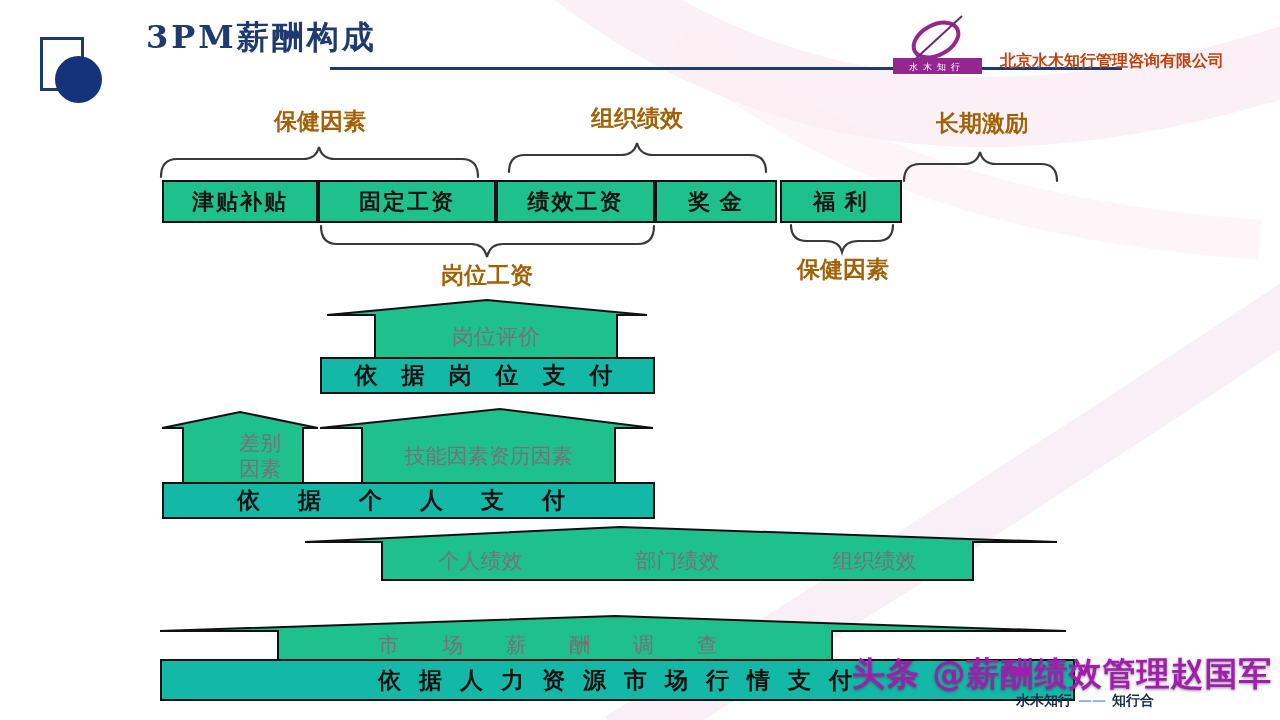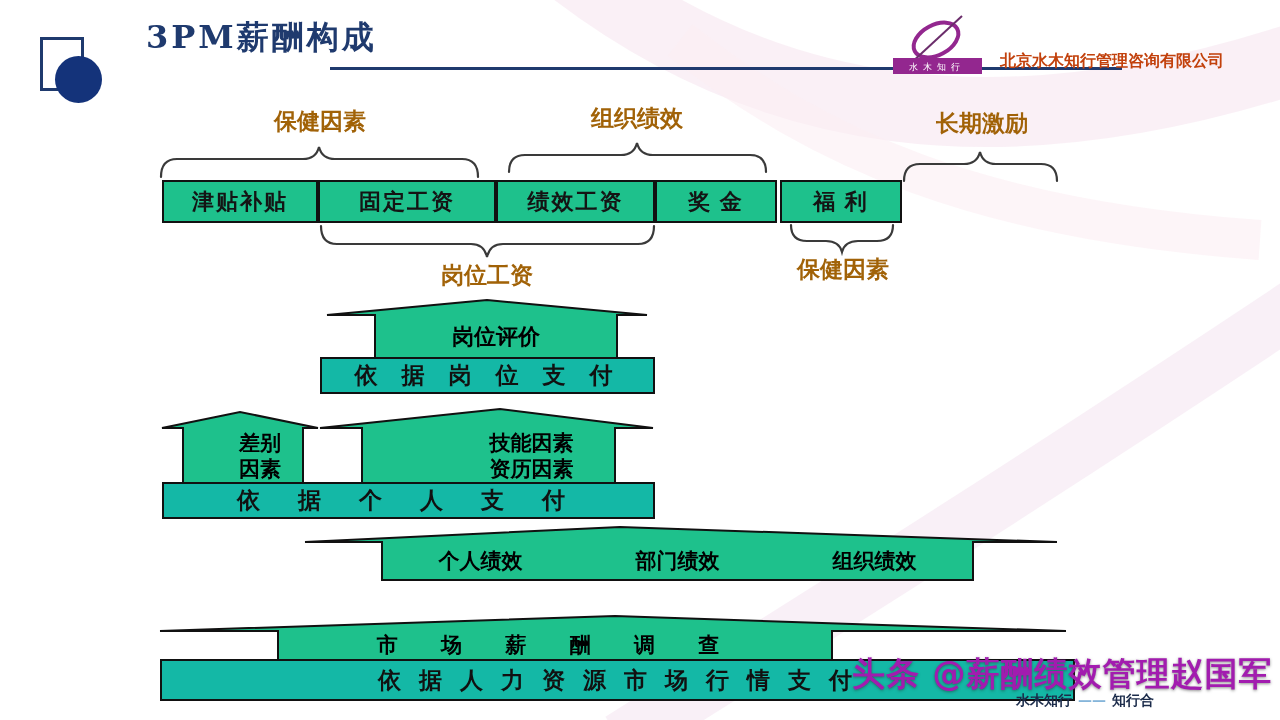--- a/index.html
+++ b/index.html
@@ -17,21 +17,21 @@
   .title-rule{left:330px;top:67px;width:792px;height:3px;background:#1f3a6e;}
   .company{left:1000px;top:51px;font-size:16px;font-weight:bold;color:#c2410c;white-space:pre;}
   .logo-banner-text{fill:#ffffff;font-size:9px;letter-spacing:5px;font-family:"DejaVu Sans",sans-serif;}
   
   .blabel{font-size:23px;font-weight:bold;color:#a16207;text-align:center;white-space:pre;}
   .gbox{top:180px;height:43px;background:#1ec18c;border:2px solid #111;
         display:flex;align-items:center;justify-content:center;
         font-size:22px;font-weight:bold;color:#141414;letter-spacing:2px;white-space:pre;font-family:Liberation Serif, serif;}
   .gbar{background:#14b8a6;border:2px solid #111;display:flex;align-items:center;justify-content:center;
         font-weight:bold;color:#111;white-space:pre;}
-  .htext{display:flex;align-items:center;justify-content:center;font-weight:bold;color:#000000;
+  .htext{display:flex;align-items:center;justify-content:center;font-weight:normal;color:#737373;
          text-align:right;white-space:pre;}
   .z1{z-index:2;} .z2{z-index:3;}
   .watermark{left:852px;top:652px;z-index:6;font-size:33px;font-weight:800;color:#a21caf;
              text-shadow:0 1px 3px rgba(45,45,45,.55);white-space:pre;letter-spacing:1px;}
   .footer{left:1016px;top:692px;z-index:6;font-size:14px;font-weight:bold;color:#1b2b4a;
           display:flex;gap:6px;white-space:pre;}
   .footer .dash{color:#85b5da;}
 </style>
 </head>
 <body>
@@ -85,21 +85,21 @@
   <div class="abs gbox z1" style="left:496px;width:159px;">绩效工资</div>
   <div class="abs gbox z1" style="left:780px;width:122px;">福 利</div>
 
   <div class="abs htext z2" style="left:375px;top:317px;width:242px;height:40px;font-size:22px;">岗位评价</div>
   <div class="abs gbar z1" style="left:320px;top:357px;width:335px;height:37px;font-size:23px;letter-spacing:8px;">依 据 岗 位 支 付</div>
 
   <div class="abs htext z2" style="left:183px;top:429px;width:120px;height:54px;font-size:21px;line-height:26px;flex-direction:column;padding-left:34px;">
     <span>差别</span>
     <span>因素</span>
   </div>
-  <div class="abs htext z2" style="left:362px;top:429px;width:253px;height:54px;font-size:21px;line-height:26px;flex-direction:column;margin-left:43px;">
+  <div class="abs htext z2" style="left:362px;top:429px;width:253px;height:54px;font-size:21px;line-height:26px;">
     <span>技能因素</span>
     <span>资历因素</span>
   </div>
   <div class="abs gbar z1" style="left:162px;top:482px;width:493px;height:37px;font-size:23px;letter-spacing:15px;">依 据 个 人 支 付</div>
 
   <div class="abs htext z2" style="left:382px;top:543px;width:591px;height:36px;font-size:21px;justify-content:space-around;">
     <span>个人绩效</span>
     <span>部门绩效</span>
     <span>组织绩效</span>
   </div>

